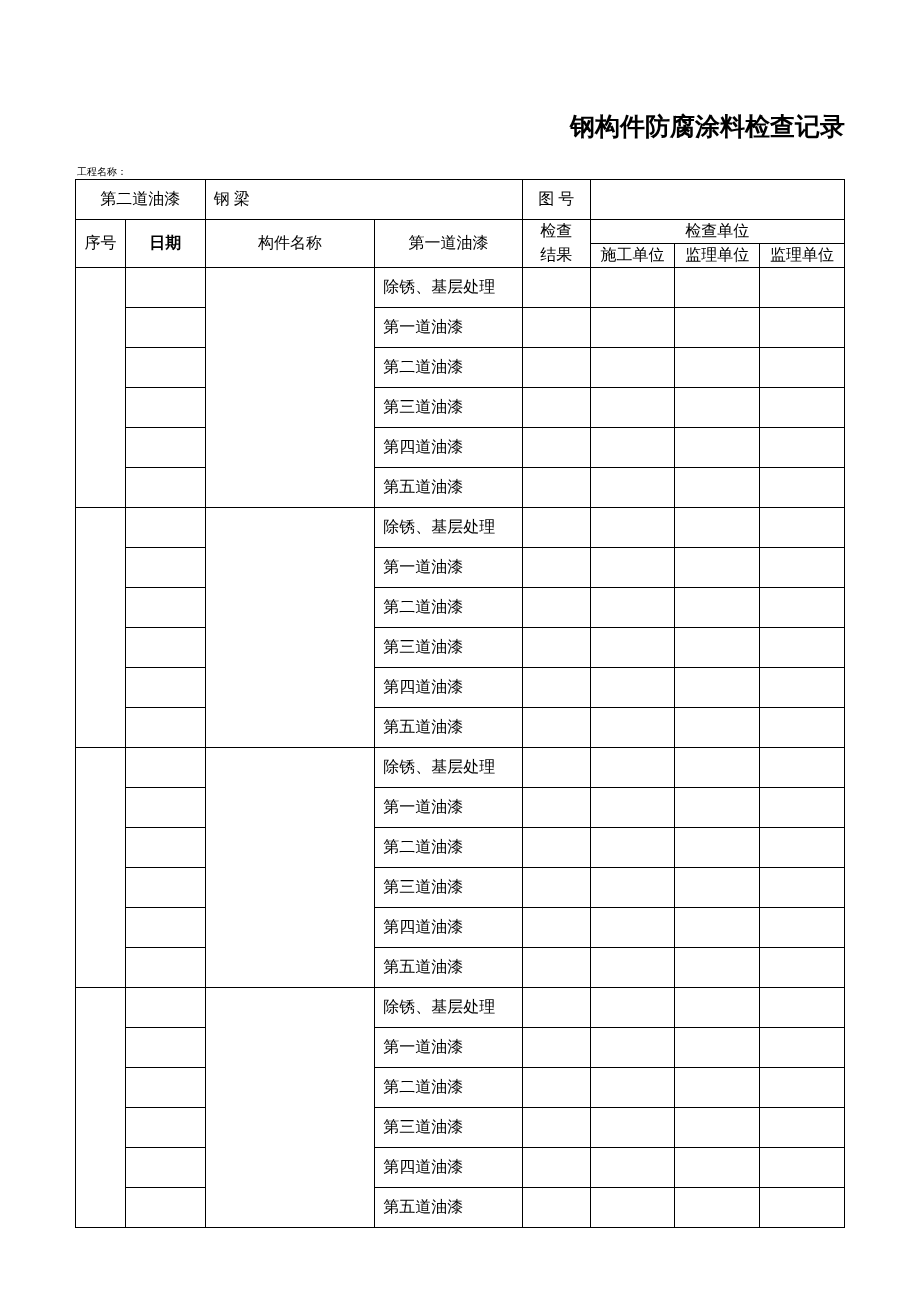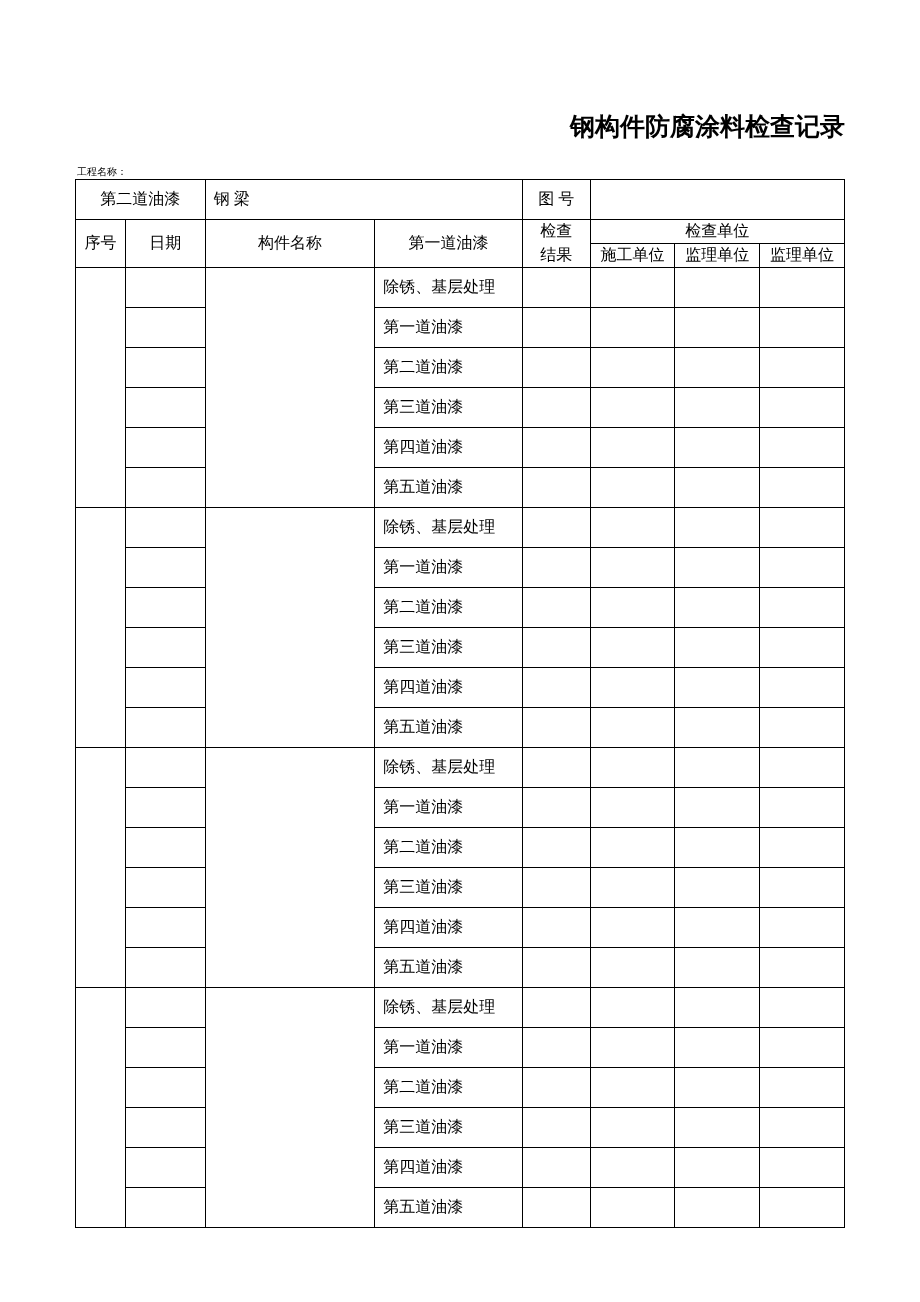--- a/index.html
+++ b/index.html
@@ -41,21 +41,21 @@
     }
     .item-cell {
       text-align: left;
       padding-left: 8px;
     }
     .steel-cell {
       text-align: left;
       padding-left: 8px;
     }
     .col-seq { width: 50px; }
-    .col-date { width: 80px; }
+    .col-date { width: 80px; font-weight: bold; }
     .col-part { width: 170px; }
     .col-item { width: 148px; }
     .col-result { width: 68px; }
     .col-unit { width: 85px; }
   </style>
 </head>
 <body>
 
 <div class="title">钢构件防腐涂料检查记录</div>
 <div class="project-name">工程名称：</div>

